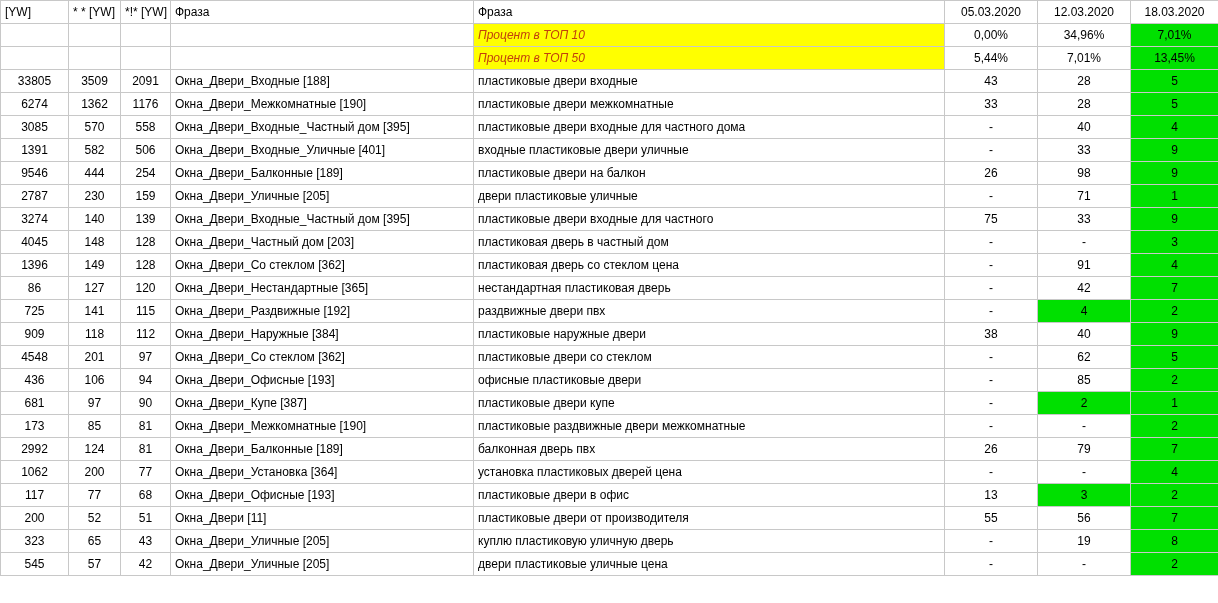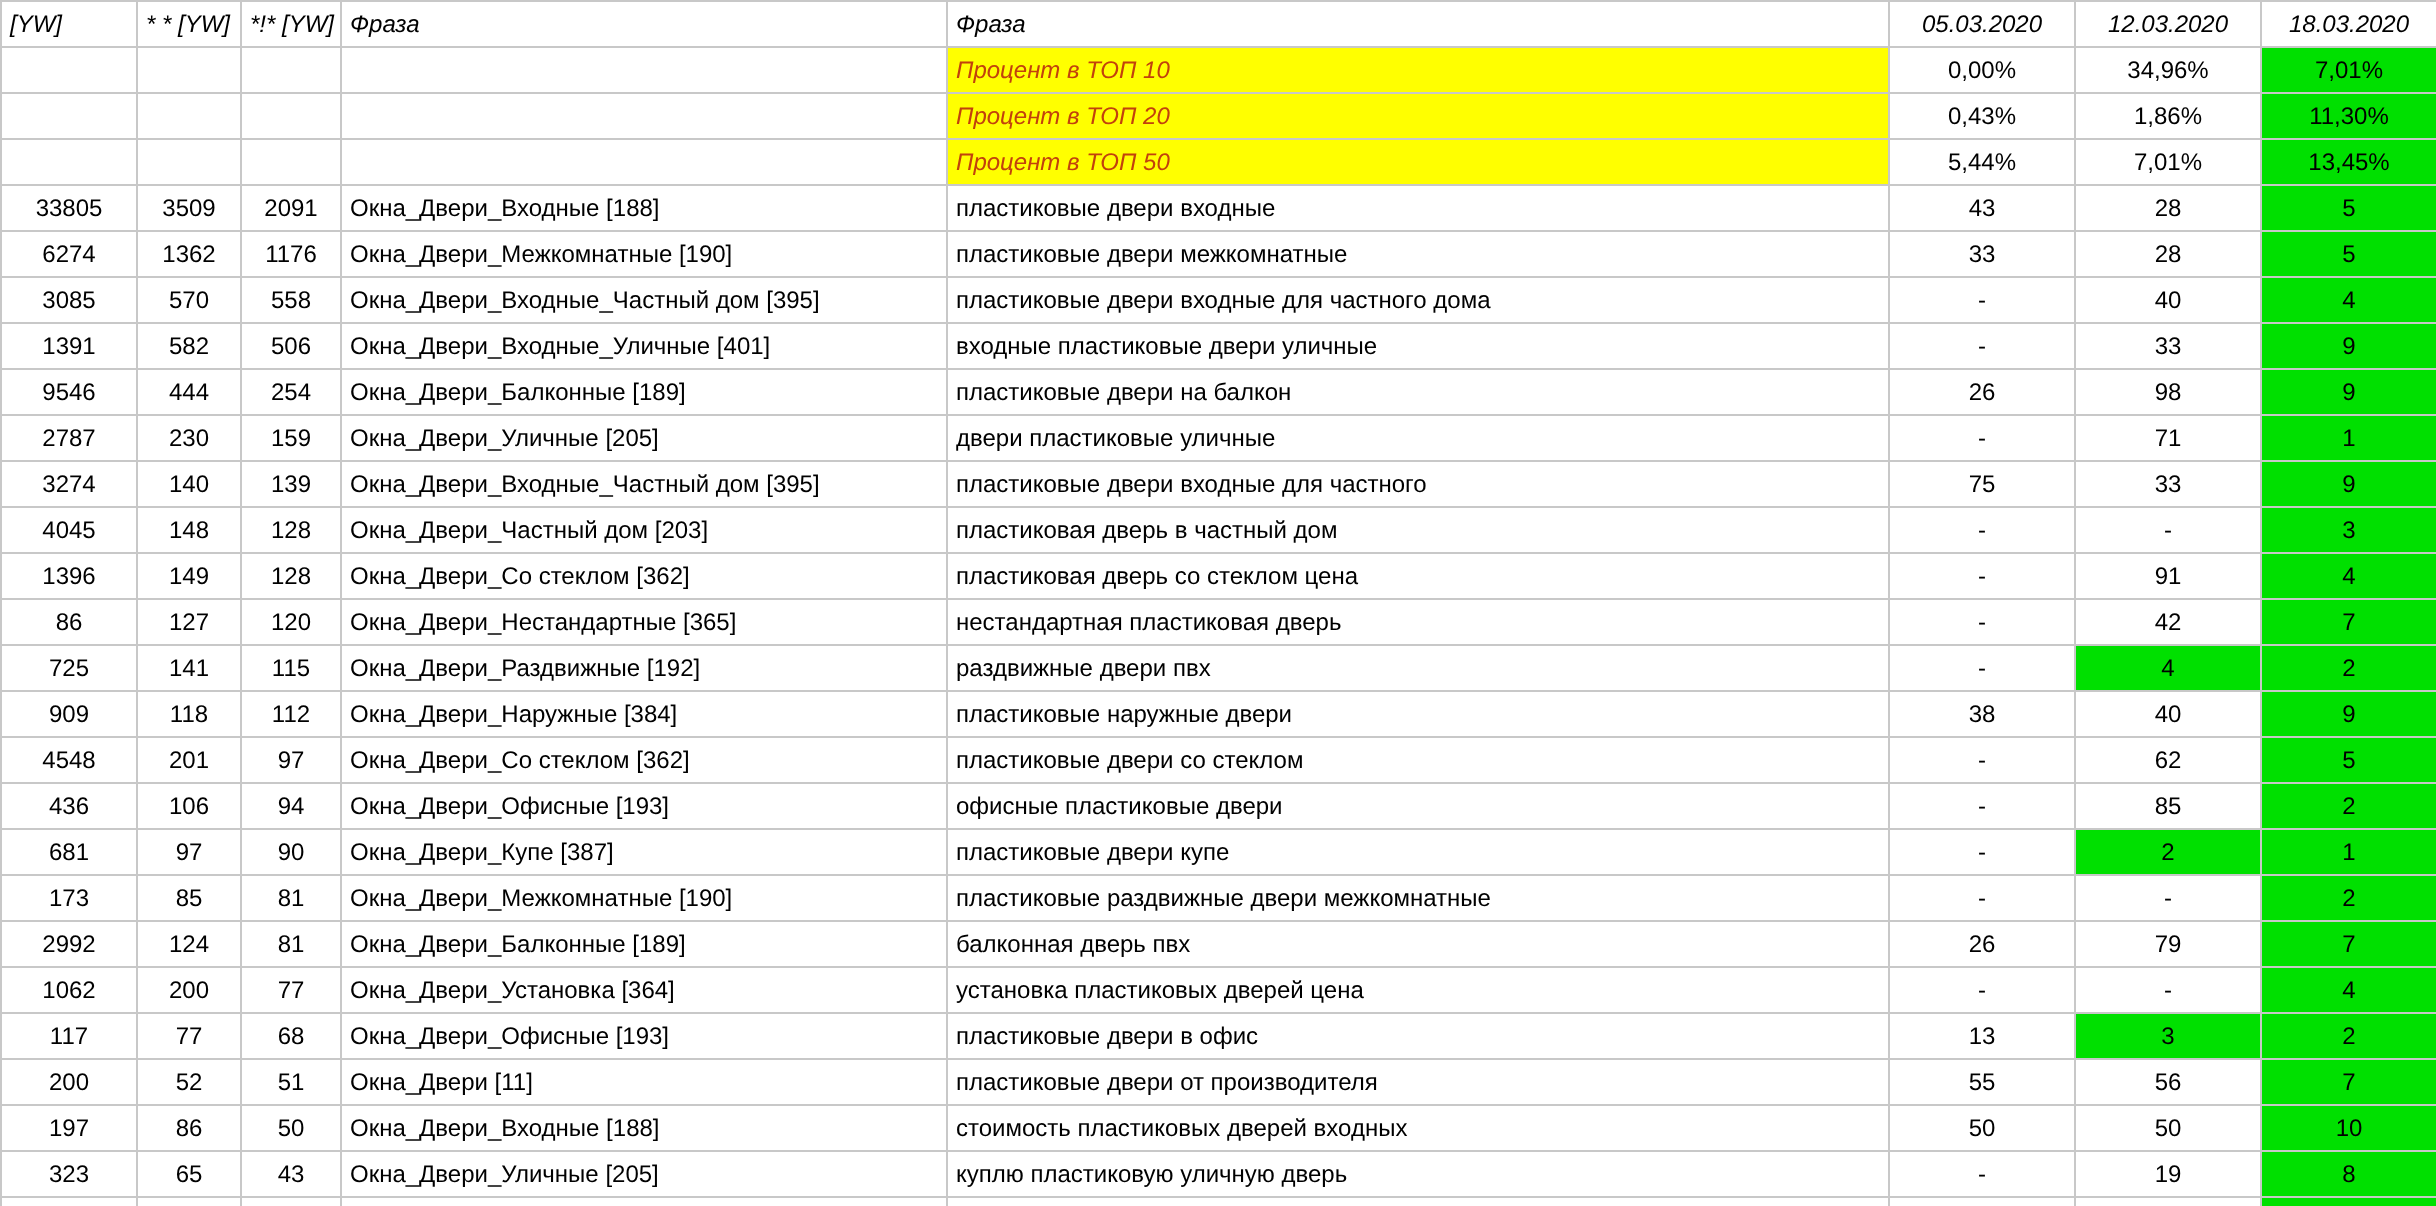--- a/index.html
+++ b/index.html
@@ -39,21 +39,20 @@
   col.c5 { width: 93px; }
   col.c6 { width: 93px; }
   col.c7 { width: 88px; }
 
   thead td, thead th {
     background: #ffffff;
     font-weight: bold;
     border-top: none;
     border-bottom: 2px solid #3a5fcd;
     height: 21px;
-    font-style: italic;
   }
   .hdr-left { text-align: left; }
   .hdr-center { text-align: center; }
 
   .num { text-align: center; }
   .txt { text-align: left; }
   .grp {
     text-align: left;
     font-weight: bold;
     margin-left: 31px;
@@ -107,30 +106,20 @@
         <td class="pct-label">Процент в ТОП 10</td>
         <td class="pct-val">0,00%</td>
         <td class="pct-val">34,96%</td>
         <td class="pct-val green">7,01%</td>
       </tr>
       <tr>
         <td class="blank"></td>
         <td class="blank"></td>
         <td class="blank"></td>
         <td class="blank"></td>
-        <td class="pct-label">Процент в ТОП 20</td>
-        <td class="pct-val">0,43%</td>
-        <td class="pct-val">1,86%</td>
-        <td class="pct-val green">11,30%</td>
-      </tr>
-      <tr>
-        <td class="blank"></td>
-        <td class="blank"></td>
-        <td class="blank"></td>
-        <td class="blank"></td>
         <td class="pct-label">Процент в ТОП 50</td>
         <td class="pct-val">5,44%</td>
         <td class="pct-val">7,01%</td>
         <td class="pct-val green">13,45%</td>
       </tr>
     </tbody>
   <tbody id="data-body">
       <tr>
         <td class="num">33805</td>
         <td class="num">3509</td>
@@ -325,30 +314,20 @@
         <td class="num">200</td>
         <td class="num">52</td>
         <td class="num">51</td>
         <td class="grp">Окна_Двери [11]</td>
         <td class="txt">пластиковые двери от производителя</td>
         <td class="num">55</td>
         <td class="num">56</td>
         <td class="num green">7</td>
       </tr>
       <tr>
-        <td class="num">197</td>
-        <td class="num">86</td>
-        <td class="num">50</td>
-        <td class="grp">Окна_Двери_Входные [188]</td>
-        <td class="txt">стоимость пластиковых дверей входных</td>
-        <td class="num">50</td>
-        <td class="num">50</td>
-        <td class="num green">10</td>
-      </tr>
-      <tr>
         <td class="num">323</td>
         <td class="num">65</td>
         <td class="num">43</td>
         <td class="grp">Окна_Двери_Уличные [205]</td>
         <td class="txt">куплю пластиковую уличную дверь</td>
         <td class="num">-</td>
         <td class="num">19</td>
         <td class="num green">8</td>
       </tr>
       <tr>

